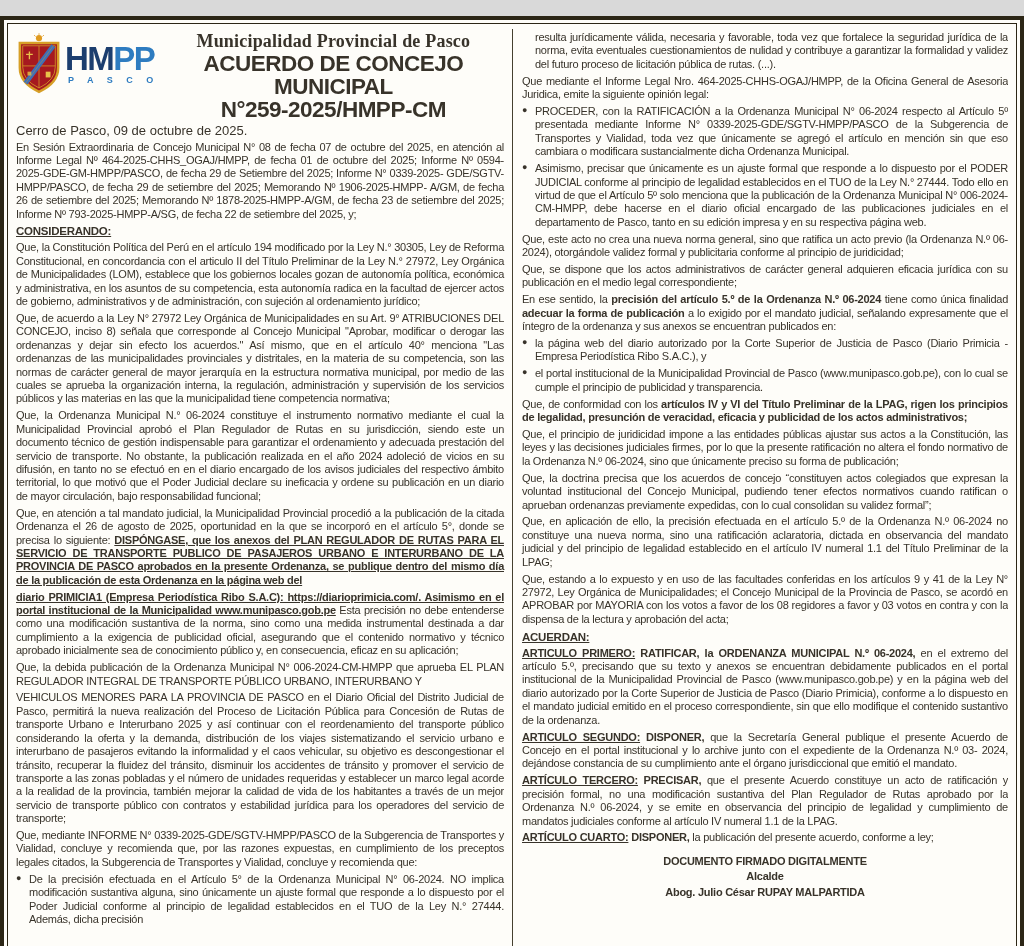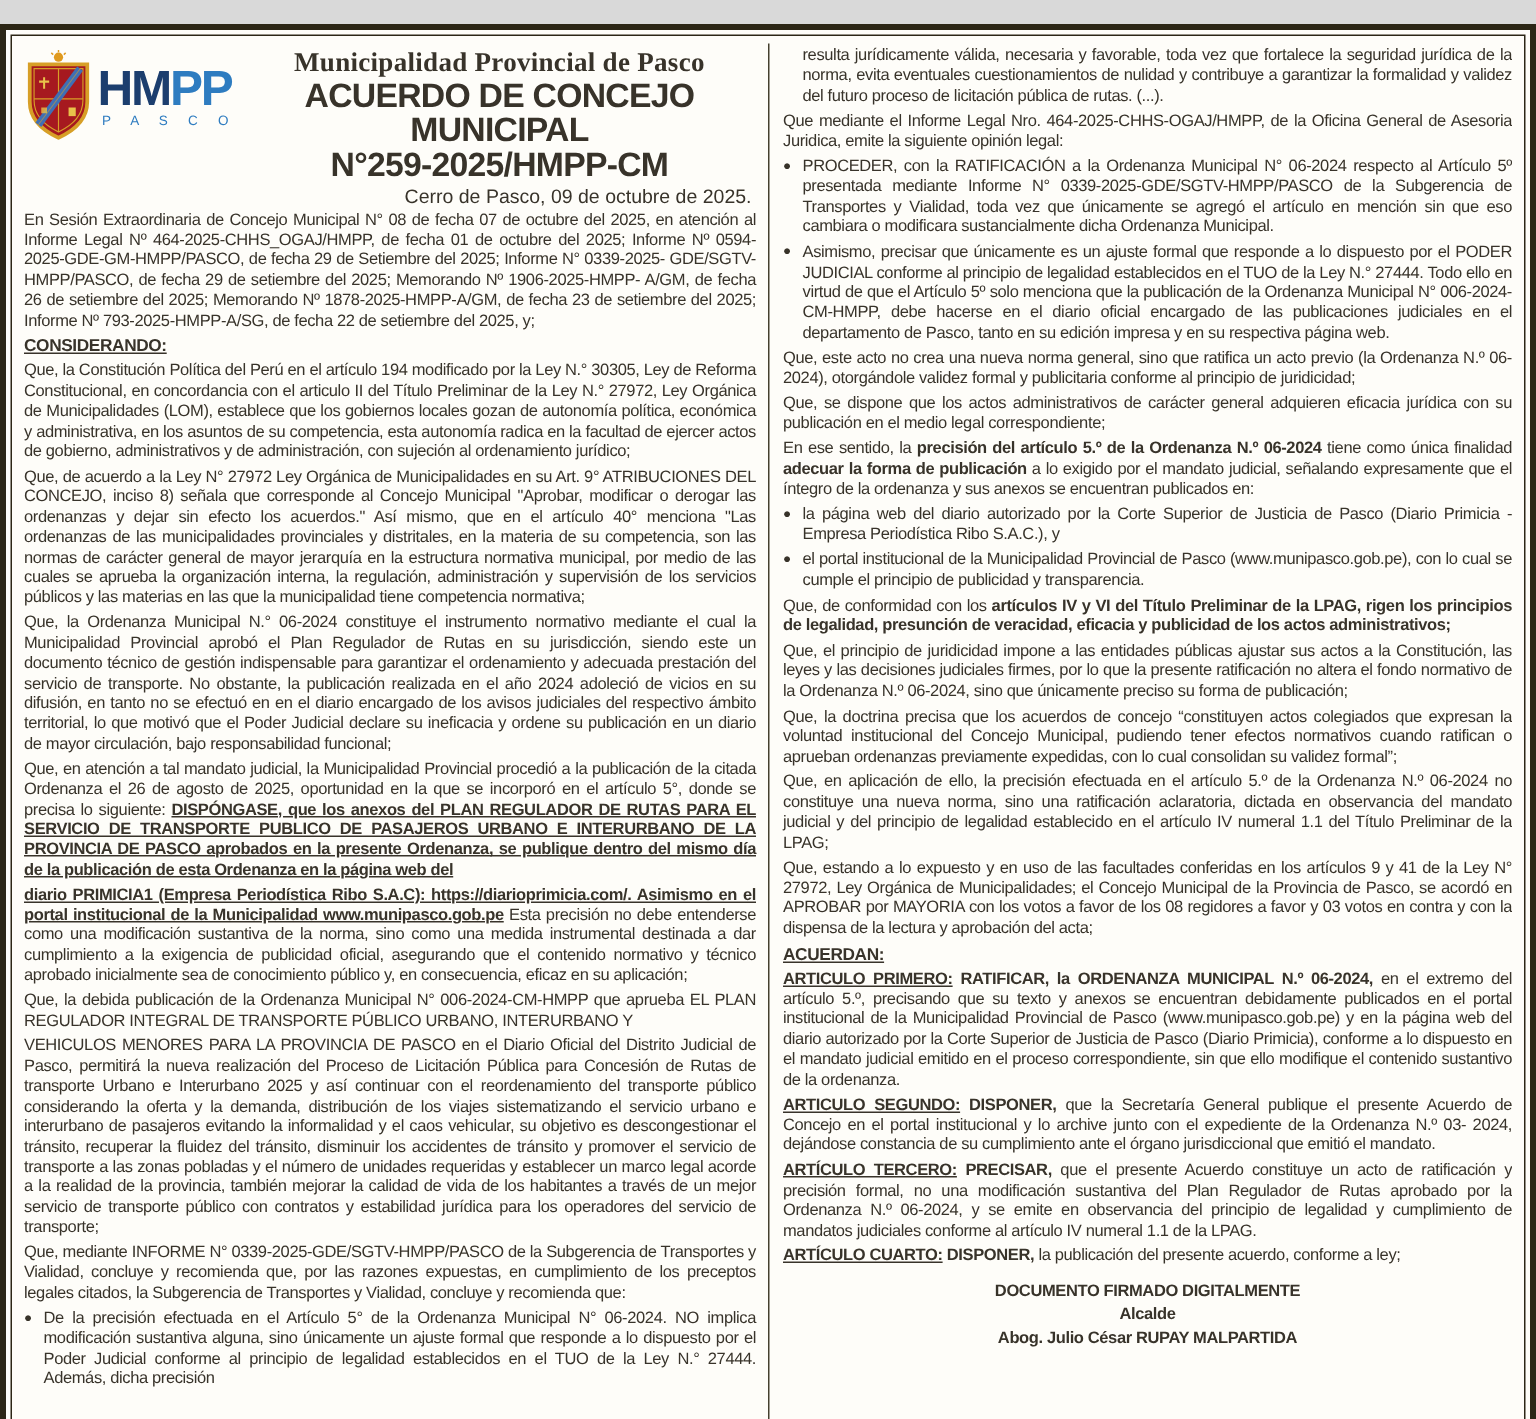--- a/index.html
+++ b/index.html
@@ -17,25 +17,25 @@
   .col { overflow:hidden; box-sizing:border-box; }
   .col-left  { padding-right:8px; }
   .col-right { border-left:1.6px solid #45402f; padding-left:9px; padding-top:2px; }
 
   
   .header { display:flex; align-items:flex-start; gap:4px; margin-bottom:1px; }
   .logo { display:flex; align-items:center; gap:3px; flex:0 0 auto; padding-top:4px; }
   .wordmark { line-height:0.9; }
   .wm-top { font-weight:bold; font-size:33px; letter-spacing:-1.5px; }
   .hm { color:#1c3e6e; } .pp { color:#2e7cc0; }
-  .pasco { color:#2e7cc0; font-size:9px; font-weight:normal; letter-spacing:5.5px; margin-top:3px; padding-left:3px; }
+  .pasco { color:#2e7cc0; font-size:9px; font-weight:bold; letter-spacing:5.5px; margin-top:3px; padding-left:3px; }
   .header-text { flex:1; text-align:center; padding-top:2px; }
   .org { font-family:"Liberation Serif", serif; font-weight:bold; font-size:18px; letter-spacing:0.2px; }
   .title { font-size:22.5px; font-weight:bold; letter-spacing:-0.5px; line-height:1.03; }
-  .dateline { text-align:right; font-size:13px; margin:1px 3px 3px 0; }
+  .dateline { text-align:left; font-size:13px; margin:1px 3px 3px 0; }
   .intro { font-size:11px; letter-spacing:-0.2px; margin-bottom:1px; }
 
   
   .blk { font-size:11px; line-height:1.22; letter-spacing:-0.25px; text-align:justify; margin:0 0 3.5px 0; }
   .heading { font-weight:bold; text-decoration:underline; font-size:11.5px; text-align:left; margin:1px 0 3px 0; }
   .bullet { position:relative; padding-left:13px; }
   .dot { position:absolute; left:0; top:0; font-size:9px; }
   .indent { padding-left:13px; }
   .center { text-align:center; font-weight:bold; margin-bottom:2px; }
   .b { font-weight:bold; }

